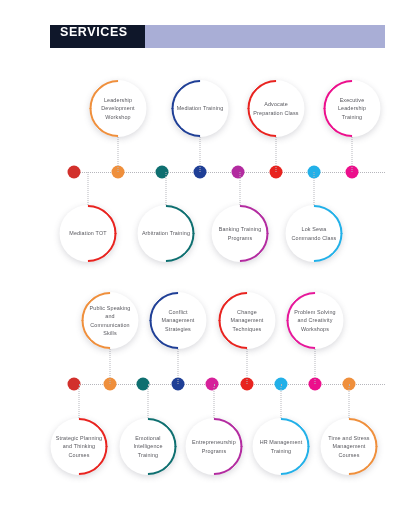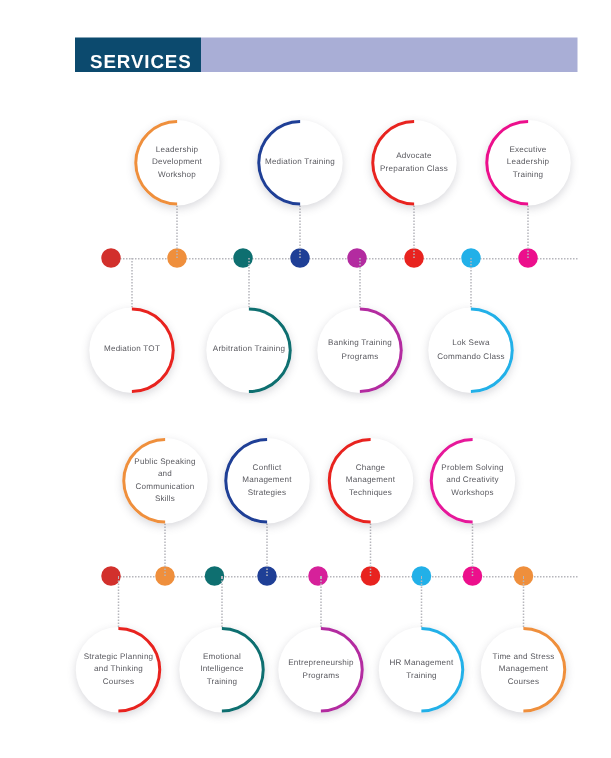--- a/index.html
+++ b/index.html
@@ -10,23 +10,23 @@
     overflow:hidden;
     position:relative;
   }
   
   #header-bar{
     position:absolute; left:50px; top:25px;
     width:335px; height:23px;
     display:flex; align-items:stretch;
   }
   #header-title-box{
-    width:84px;
-    background:#0c4a6e;
-    display:flex; align-items:flex-end;
+    width:95px;
+    background:#0f172a;
+    display:flex; align-items:flex-start;
     padding-left:10px;
     box-sizing:border-box;
   }
   #header-title-box span{
     color:#ffffff;
     font-size:12.5px;
     font-weight:bold;
     letter-spacing:.6px;
   }
   #header-accent-bar{

